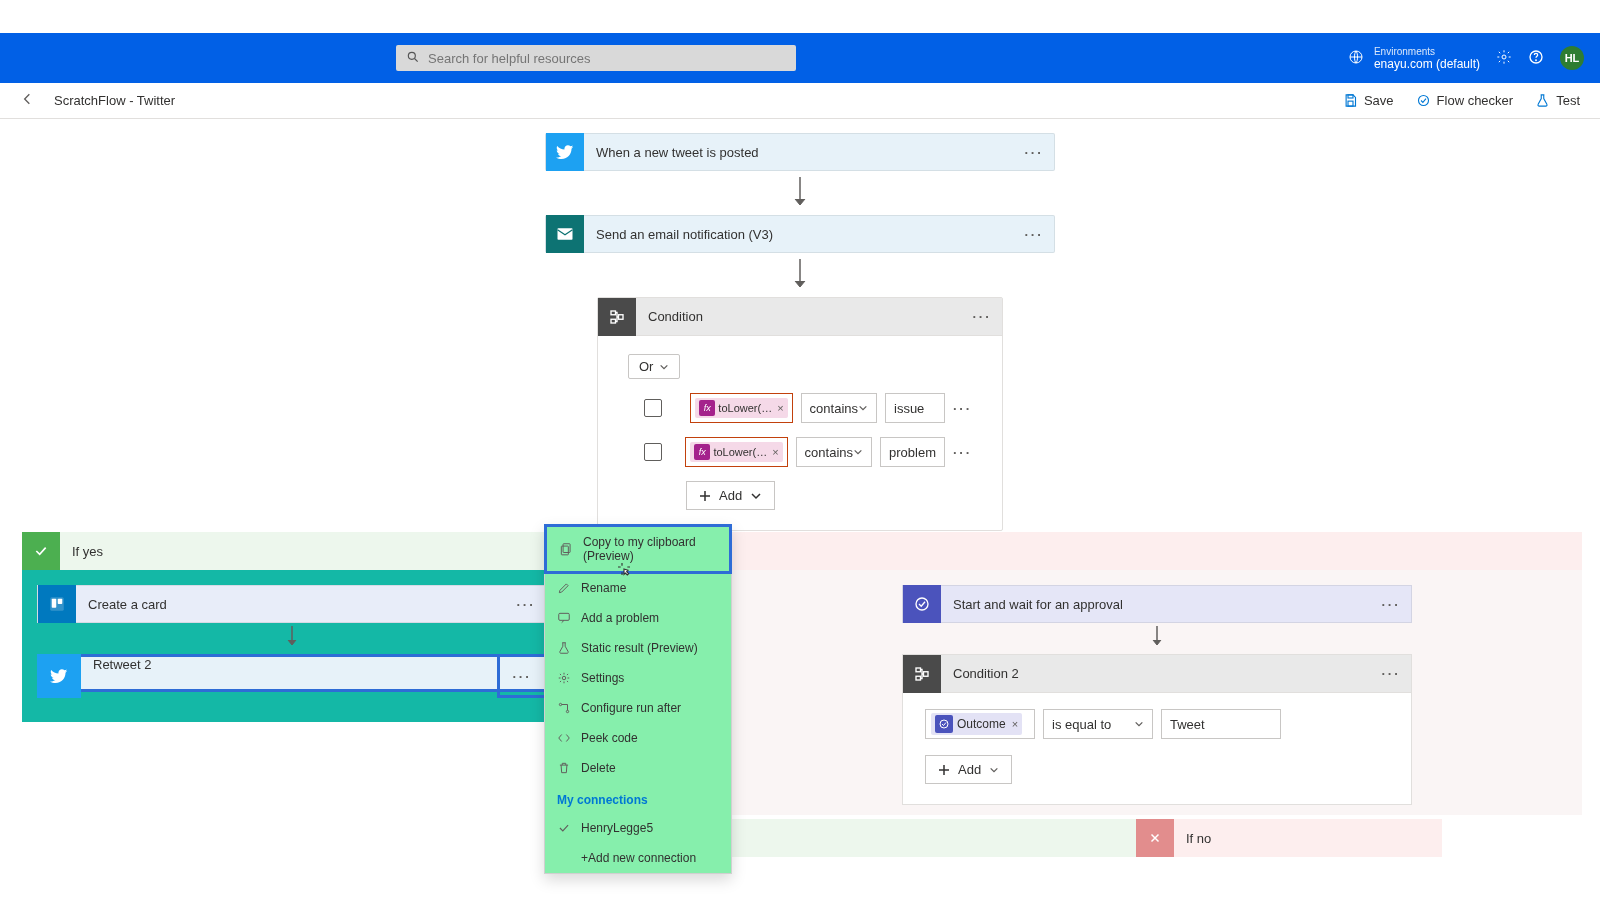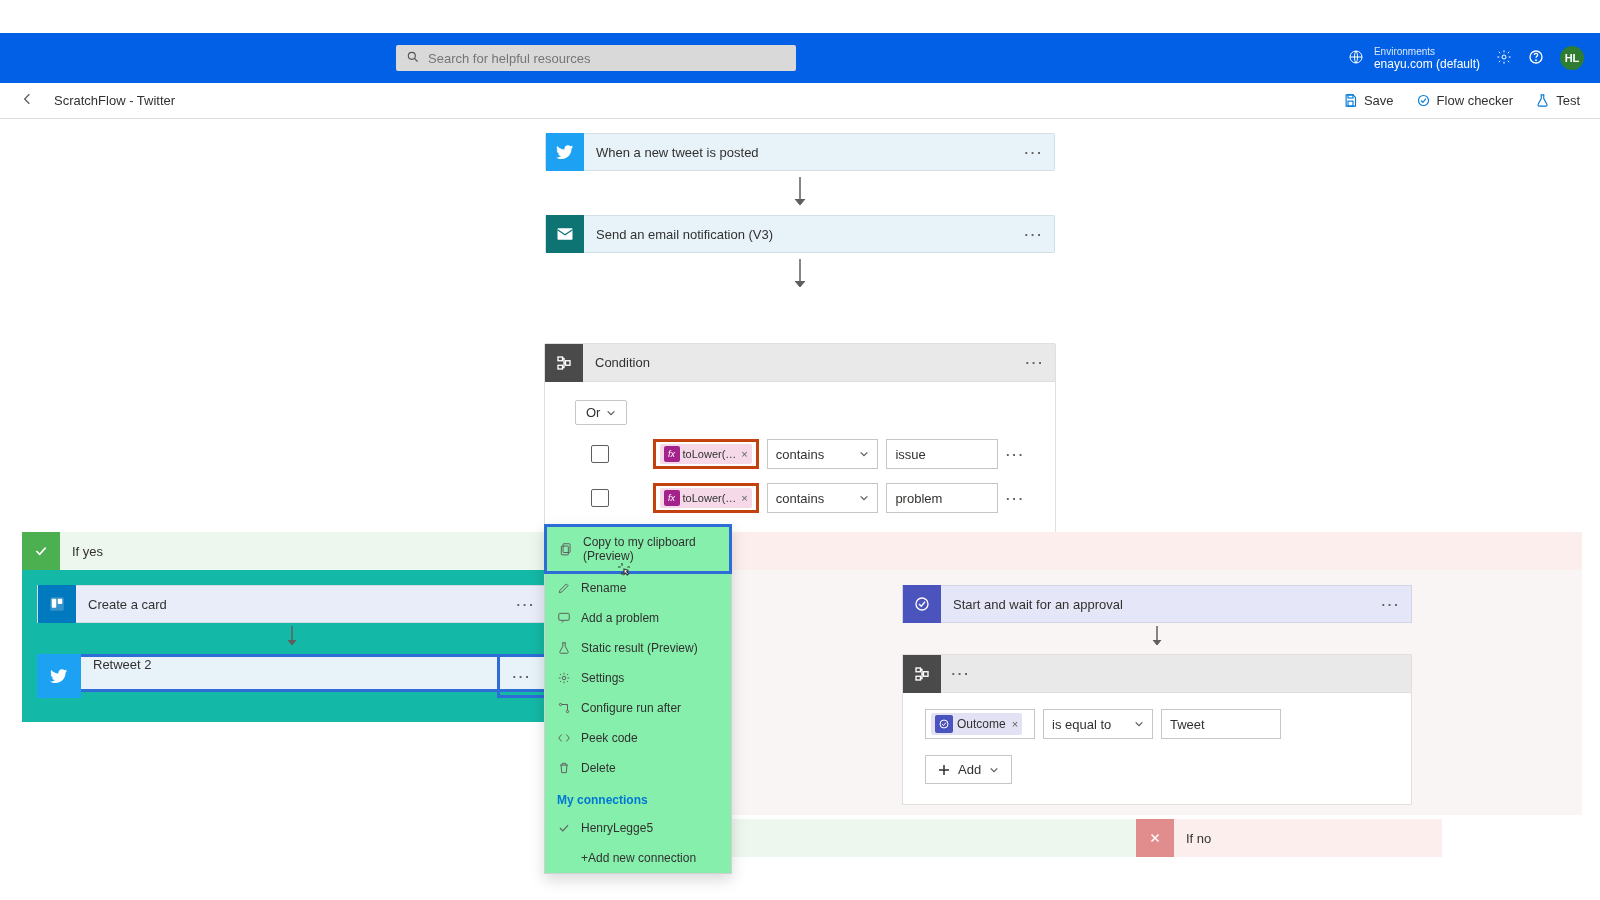--- a/index.html
+++ b/index.html
@@ -38,32 +38,32 @@
   .icon-mail { background:#0d7373; }
   .action-icon svg { width:20px; height:20px; fill:white; }
   .action-label { flex:1; padding: 0 12px; font-size:13px; color:#323130; }
   .action-more { width:40px; display:flex; align-items:center; justify-content:center; color:#605e5c; cursor:pointer; }
   .dots { letter-spacing:2px; font-weight:bold; }
 
   .arrow-down { width: 510px; display:flex; justify-content:center; padding: 6px 0; }
   .arrow-down svg { width:14px; height:32px; stroke:#605e5c; fill:#605e5c; }
 
   
-  .condition-card { width:512px; border:1px solid #e1dfdd; border-radius:2px; background:white;margin-top:46px; }
+  .condition-card { width:406px; border:1px solid #e1dfdd; border-radius:2px; background:white; }
   .condition-header { height:38px; display:flex; align-items:center; background:#e9e9e9; border-bottom:1px solid #e1dfdd; }
   .icon-condition { background:#4a4a4a; width:38px; height:38px; display:flex; align-items:center; justify-content:center; }
   .icon-condition svg { width:18px; height:18px; stroke:white; fill:none; }
   .condition-body { padding: 18px 30px 20px 30px; }
   .or-chip { display:inline-flex; align-items:center; gap:6px; border:1px solid #c8c6c4; padding:4px 10px; font-size:13px; color:#323130; border-radius:2px; }
   .or-chip svg { width:10px; height:10px; stroke:#605e5c; }
 
   .rule-row { display:flex; align-items:center; gap:8px; margin-top: 14px; }
   .tree-checkbox { width:18px; height:18px; border:1px solid #605e5c; border-radius:2px; margin-left: 16px; flex-shrink:0; }
   .rule-tree-line { width:30px; }
-  .token-box { width:112px; height:30px; border:3px solid #c2410c; display:flex; align-items:center; padding:0 4px; }
+  .token-box { width:112px; height:30px; border:1px solid #c2410c; display:flex; align-items:center; padding:0 4px; }
   .value-box { width:120px; height:30px; border:1px solid #c8c6c4; display:flex; align-items:center; padding:0 8px; font-size:13px; }
   .operator-box { width:120px; height:30px; border:1px solid #c8c6c4; display:flex; align-items:center; justify-content:space-between; padding:0 8px; font-size:13px; }
   .fx-token { display:flex; align-items:center; gap:3px; background:#f5d9e8; border-radius:2px; padding:2px 4px; font-size:11px; }
   .fx-badge { background:#a4228c; color:white; width:16px; height:16px; border-radius:2px; display:flex; align-items:center; justify-content:center; font-size:9px; font-style:italic; }
   .fx-x { color:#605e5c; cursor:pointer; font-size:11px; margin-left:2px; }
   .row-more { color:#605e5c; cursor:pointer; }
   .add-btn { margin-top:14px; margin-left:58px; display:inline-flex; align-items:center; gap:8px; border:1px solid #c8c6c4; padding:6px 12px; font-size:13px; cursor:pointer; }
   .add-btn svg { width:12px; height:12px; stroke:#323130; }
 
   
@@ -446,20 +446,21 @@
     <div class="condition2-card">
       <div class="condition-header">
         <div class="icon-condition">
           <svg viewBox="0 0 24 24" stroke-width="1.8">
               <rect x="4" y="4" width="6" height="5"></rect>
               <rect x="4" y="15" width="6" height="5"></rect>
               <rect x="14" y="9" width="6" height="6"></rect>
               <path d="M10 6h2v12h-2M12 12h2"></path>
             </svg>
         </div>
+        <div class="action-label">Condition 2</div>
         <div class="action-more">
             <span class="dots">···</span>
           </div>
       </div>
       <div class="condition2-body">
         <div style="display:flex;gap:8px;align-items:center;">
           <div class="token-container">
             <span class="outcome-token">
               <span class="outcome-badge">
                   <svg viewBox="0 0 24 24" stroke-width="2">

